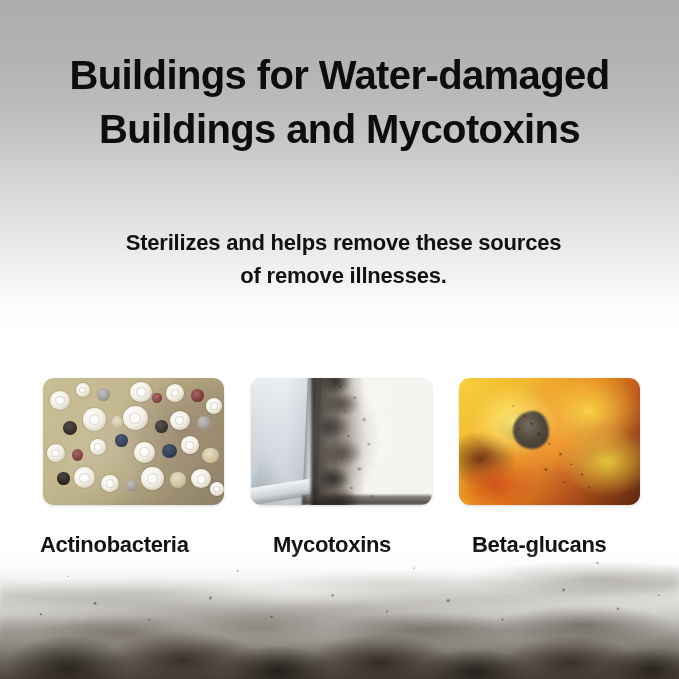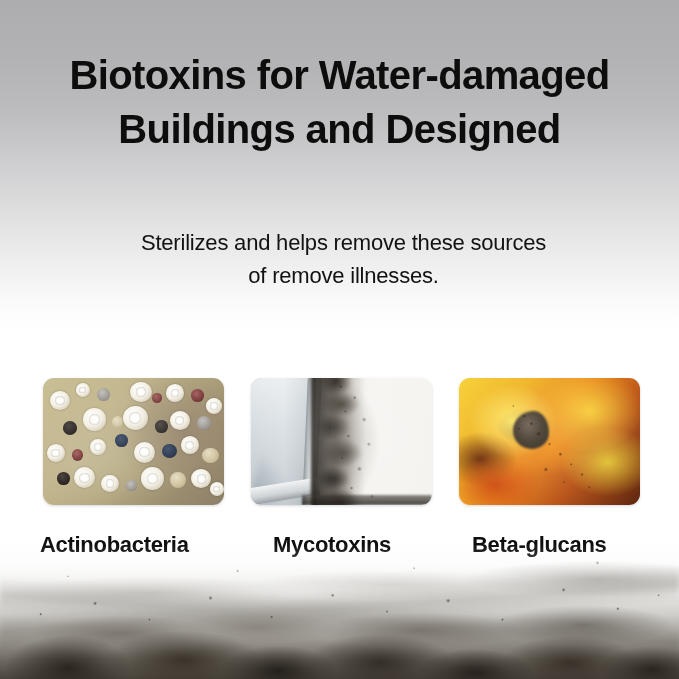--- a/index.html
+++ b/index.html
@@ -41,21 +41,21 @@
     padding:0 26px;
   }
   .headline .l2 { display:block; }
 
   
   .subhead {
     position:absolute;
     left:8px; right:0; top:226px;
     text-align:center;
     font-size:22px;
-    font-weight:normal;
+    font-weight:bold;
     line-height:33px;
     letter-spacing:-0.2px;
     color:#121212;
     padding:0 60px;
   }
   .subhead .s2 { display:block; }
 
   
   .card-row {
     position:absolute;
@@ -300,22 +300,22 @@
       linear-gradient(184deg, rgba(70,64,56,0) 44%, rgba(70,64,56,0.18) 54%, rgba(70,64,56,0) 64%);
     filter:blur(2.5px);
   }
 </style>
 </head>
 <body>
 
 <div id="poster">
 
   <h1 class="headline">
-    <span>Biotoxins for Water-damaged</span>
-    <span class="l2">Buildings and Designed</span>
+    <span>Buildings for Water-damaged</span>
+    <span class="l2">Buildings and Mycotoxins</span>
   </h1>
 
   <p class="subhead">
     <span>Sterilizes and helps remove these sources</span>
     <span class="s2">of remove illnesses.</span>
   </p>
 
   <div class="card-row">
 
     <div class="card">

